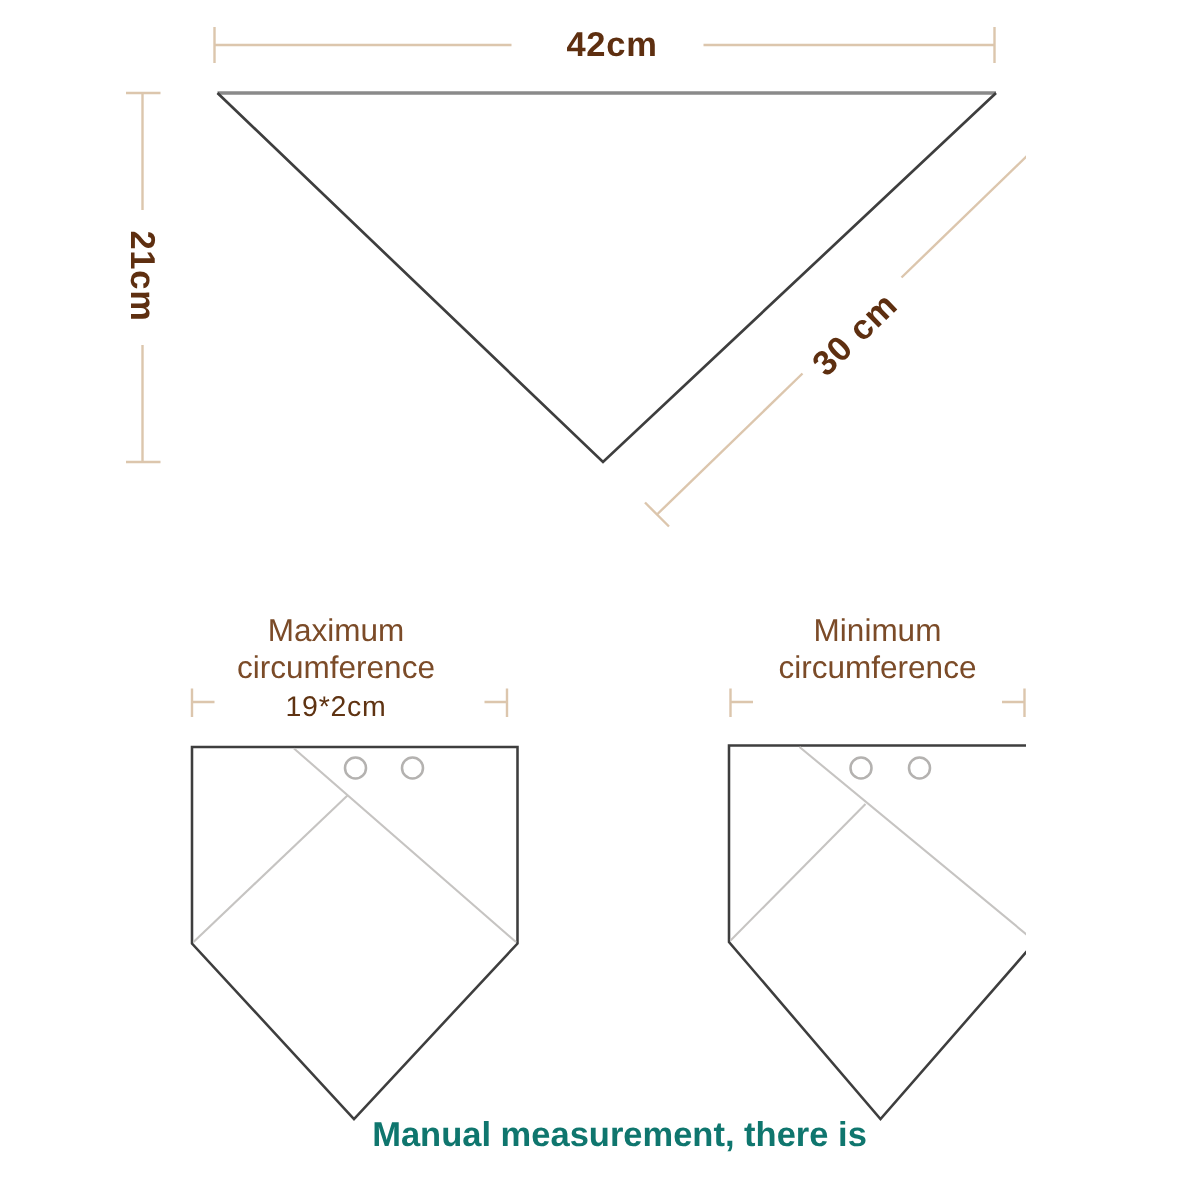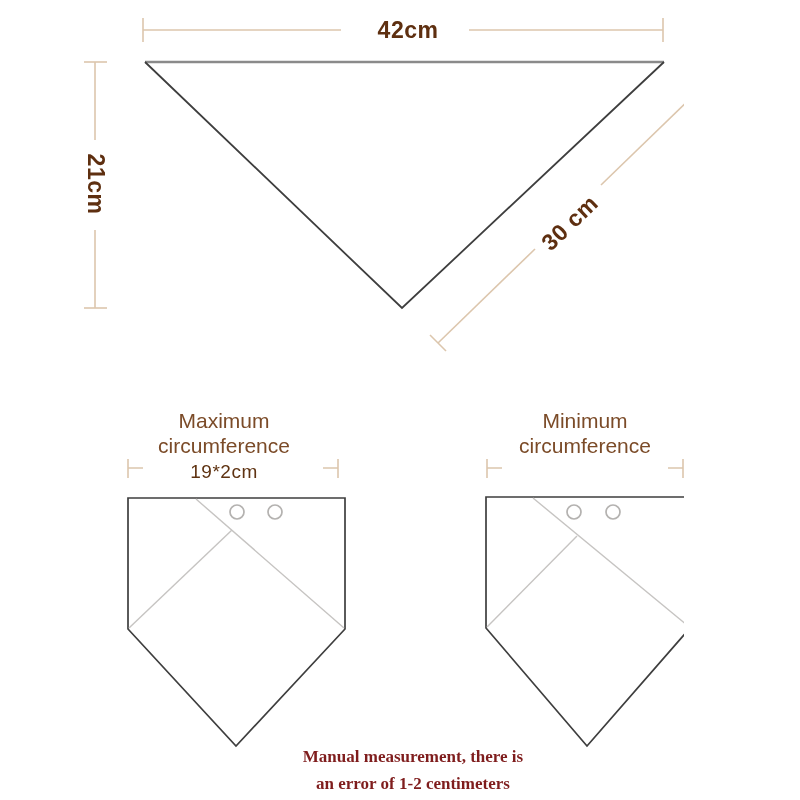--- a/index.html
+++ b/index.html
@@ -49,26 +49,25 @@
     color: #5f3312;
     font-weight: normal;
     font-size: 19px;
     letter-spacing: 0.5px;
     margin-top: 1px;
   }
   .note {
     position: absolute;
     transform: translateX(-50%);
     text-align: center;
-    color: #7f1d1d;
+    color: #0f766e;
     font-weight: bold;
-    font-size: 17px;
+    font-size: 23px;
     line-height: 27px;
     white-space: nowrap;
-    font-family: Liberation Serif, serif;
   }
 </style>
 </head>
 <body>
 
 <div class="stage">
 
   <svg width="800" height="800" viewBox="0 0 800 800">
 
     <g stroke="#dcc6ad" stroke-width="1.6" fill="none">
@@ -130,16 +129,15 @@
     <span class="value">19*2cm</span>
   </div>
 
   <div class="caption" style="left:585px; top:408px;">
     <span style="display:block">Minimum</span>
     <span style="display:block">circumference</span>
   </div>
 
   <div class="note" style="left:413px; top:743px;">
     <span style="display:block">Manual measurement, there is</span>
-    <span style="display:block">an error of 1-2 centimeters</span>
   </div>
 
 </div>
 
 </body></html>

